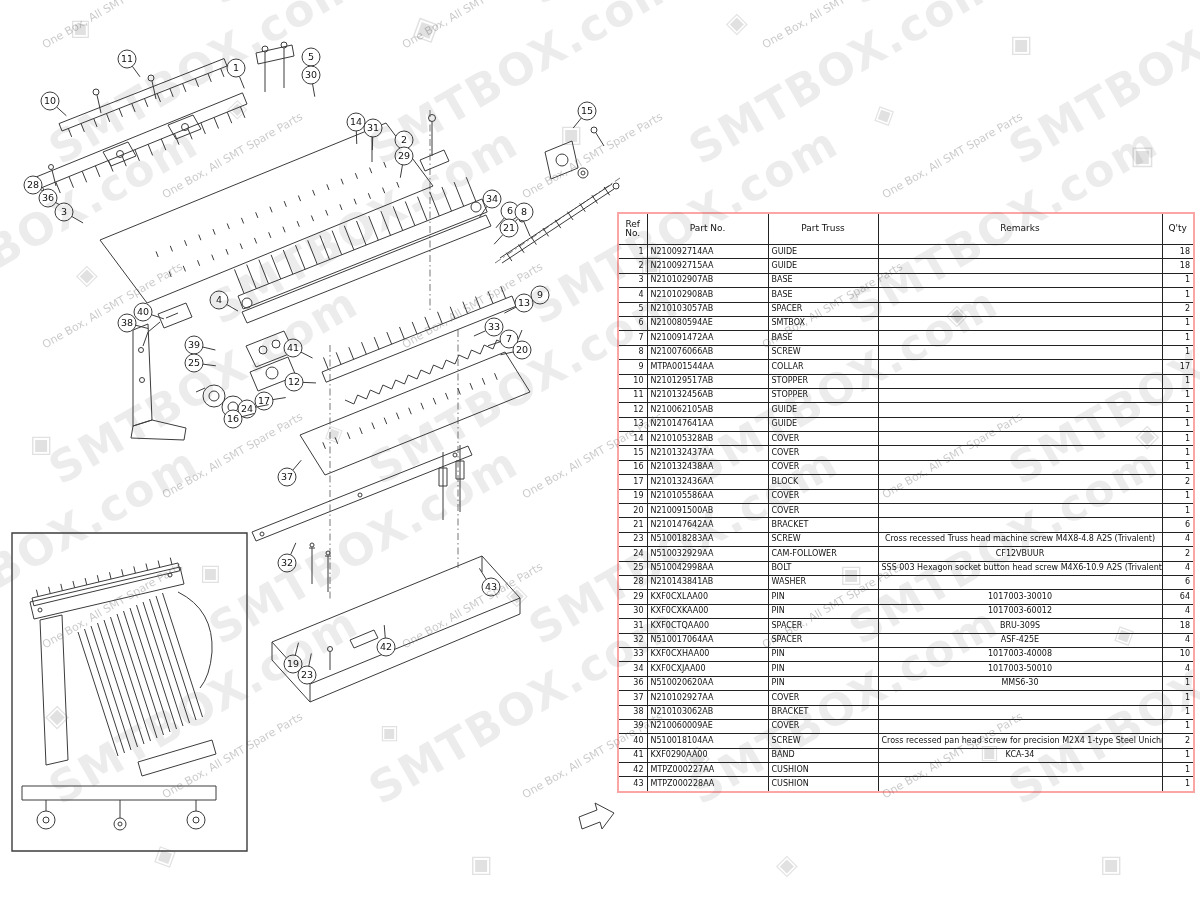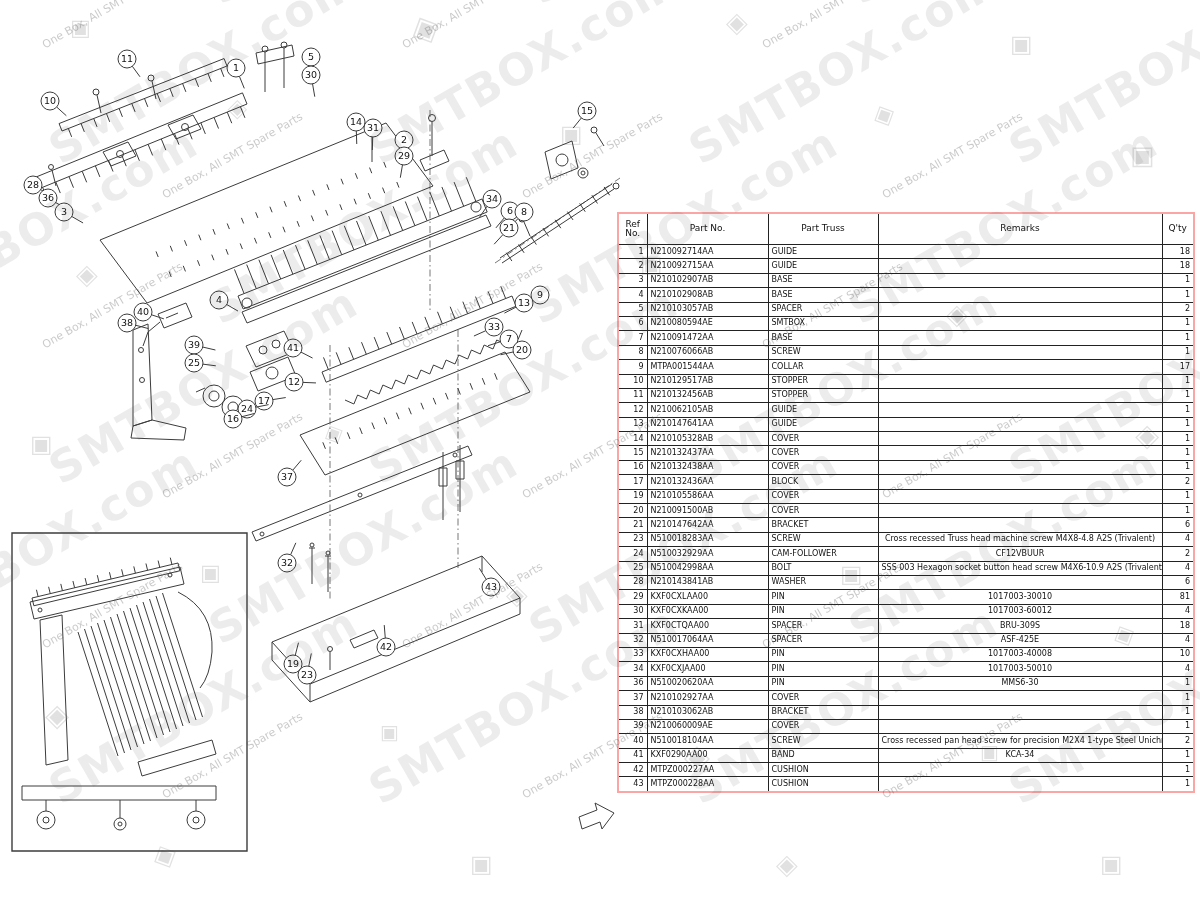--- a/index.html
+++ b/index.html
@@ -691,21 +691,21 @@
         <td class="c-txt">N210143841AB</td>
         <td class="c-txt">WASHER</td>
         <td class="c-remarks"></td>
         <td class="c-qty">6</td>
       </tr>
       <tr>
         <td class="c-ref">29</td>
         <td class="c-txt">KXF0CXLAA00</td>
         <td class="c-txt">PIN</td>
         <td class="c-remarks">1017003-30010</td>
-        <td class="c-qty">81</td>
+        <td class="c-qty">64</td>
       </tr>
       <tr>
         <td class="c-ref">30</td>
         <td class="c-txt">KXF0CXKAA00</td>
         <td class="c-txt">PIN</td>
         <td class="c-remarks">1017003-60012</td>
         <td class="c-qty">4</td>
       </tr>
       <tr>
         <td class="c-ref">31</td>

